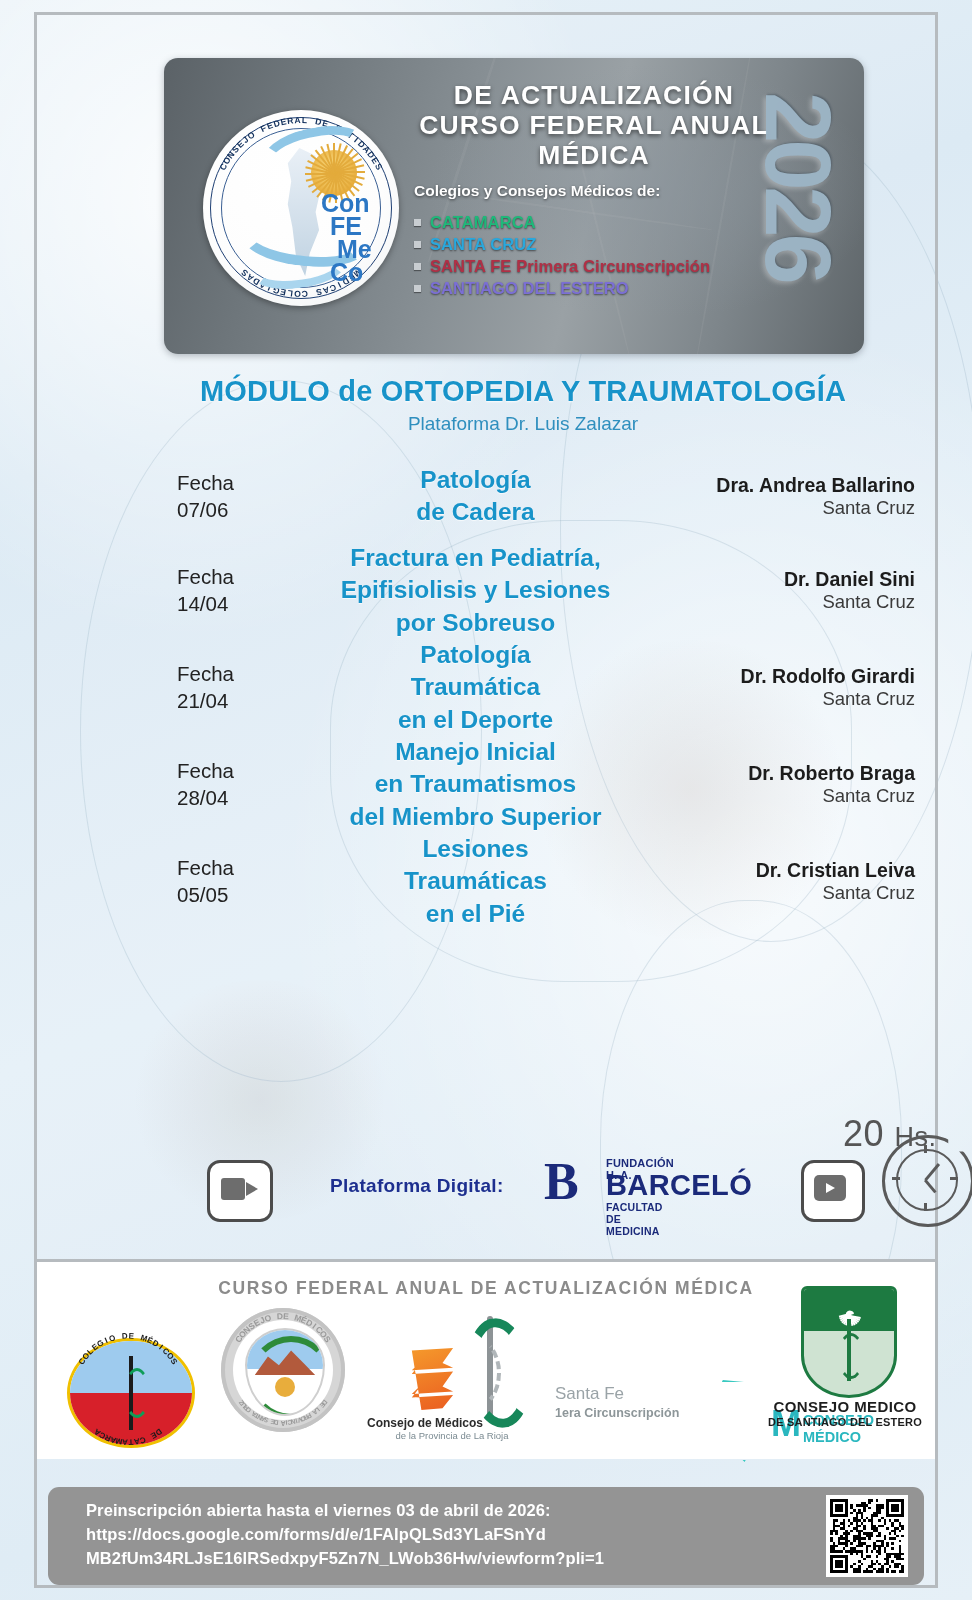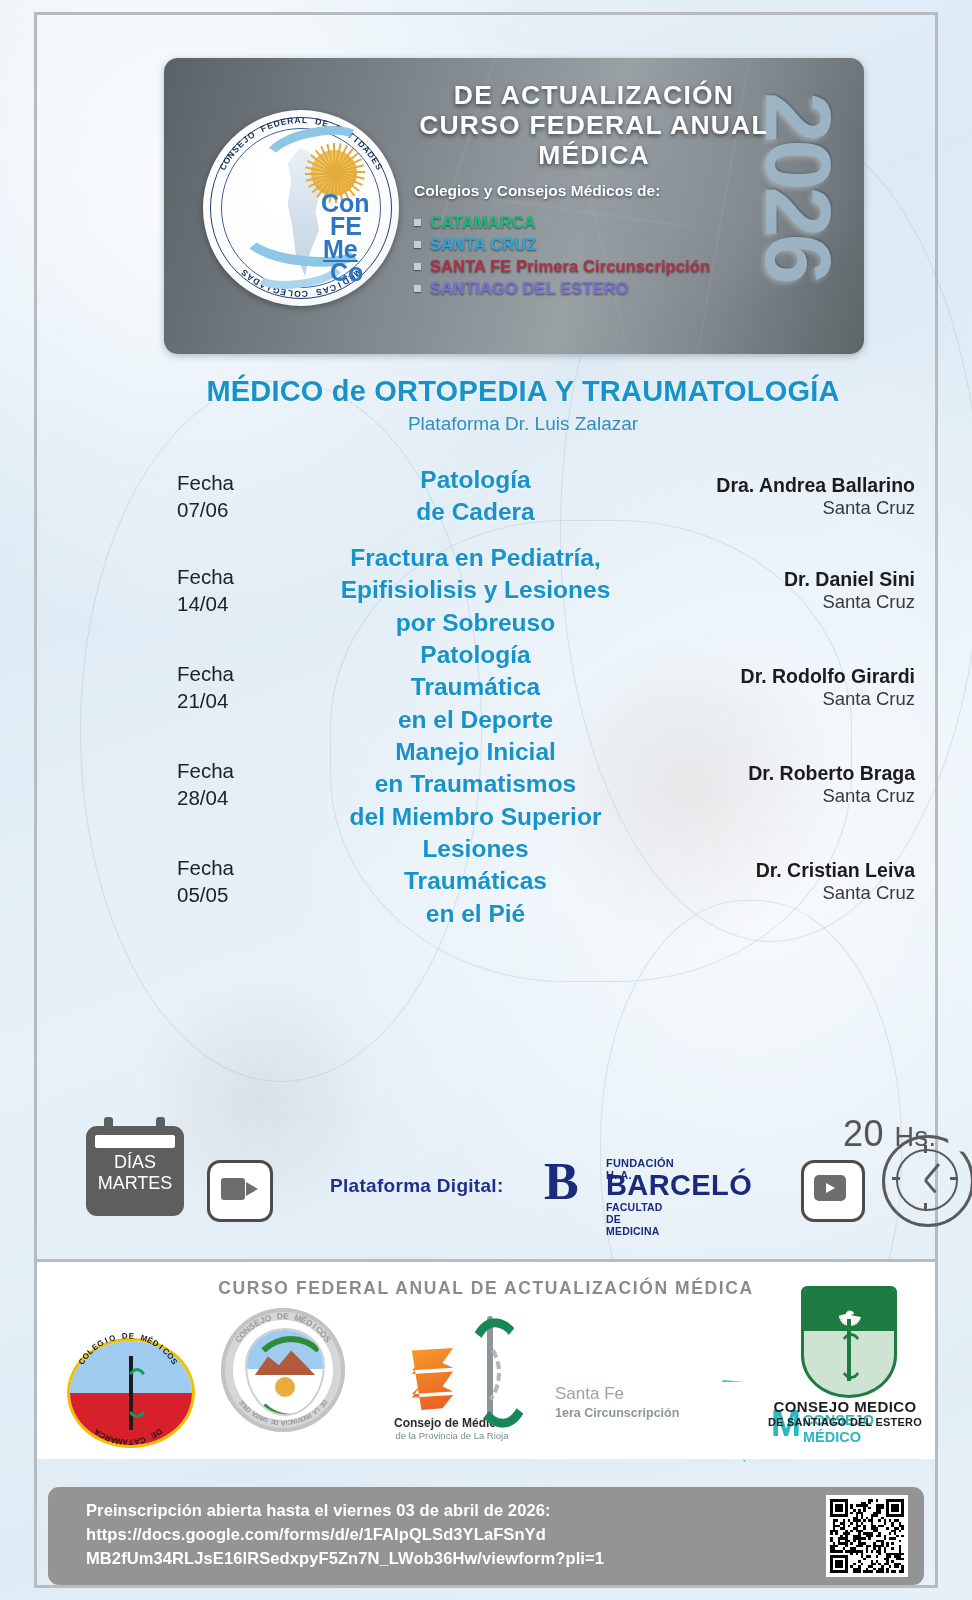--- a/index.html
+++ b/index.html
@@ -67,21 +67,21 @@
   .conf-map{
     position:absolute;left:72px;top:38px;width:58px;height:128px;
     background:linear-gradient(180deg,#e8eff6,#cfdde9 60%,#bcd0e0);
     clip-path:polygon(42% 0%,70% 6%,66% 20%,78% 34%,70% 50%,76% 64%,60% 82%,52% 100%,36% 84%,30% 62%,22% 44%,28% 26%,22% 12%);
     opacity:.95;
   }
   .conf-ribbon{position:absolute;border-radius:48%;}
   .confemeco-word{position:absolute;left:118px;top:82px;font-weight:bold;color:#2c77c4;line-height:.92;text-align:left;}
   .cw1{font-size:25px;}
   .cw2{font-size:25px;margin-left:9px;}
-  .cw3{font-size:25px;margin-left:2px;text-decoration:underline;}
+  .cw3{font-size:25px;margin-left:16px;}
   .cw4{font-size:25px;margin-left:9px;}
 
   .banner-title{
     position:absolute;left:220px;top:22px;width:420px;text-align:center;
     color:#ffffff;font-weight:bold;font-size:26.5px;line-height:1.14;
     letter-spacing:1.2px;text-shadow:0 2px 4px rgba(0,0,0,.55);
   }
   .banner-sub{
     position:absolute;left:250px;top:124px;width:380px;
     color:#ffffff;font-weight:bold;font-size:15.5px;text-shadow:0 1px 3px rgba(0,0,0,.6);
@@ -181,21 +181,21 @@
   .sc-sun{position:absolute;left:50%;margin-left:-10px;top:56%;width:20px;height:20px;border-radius:50%;background:#e8ad3c;}
   .sc-arc span{position:absolute;left:50%;top:50%;font-size:8px;font-weight:bold;color:#9a9a9a;transform-origin:0 0;}
   
   .lg-rioja{left:330px;top:86px;width:170px;height:108px;}
   .rioja-s{position:absolute;left:40px;top:0;width:48px;height:62px;
     background:linear-gradient(160deg,#f59b2c,#ea5c20);
     clip-path:polygon(10% 4%,96% 0%,74% 24%,96% 32%,10% 36%,34% 18%,
                       10% 42%,96% 38%,74% 62%,96% 70%,10% 74%,34% 56%,
                       10% 80%,96% 76%,74% 97%,30% 100%);
   }
-  .rioja-t1{position:absolute;left:0;top:68px;width:170px;text-align:center;font-size:12px;font-weight:bold;color:#2b2b2b;}
+  .rioja-t1{position:absolute;left:0;top:68px;width:170px;text-align:left;font-size:12px;font-weight:bold;color:#2b2b2b;}
   .rioja-t2{position:absolute;left:0;top:82px;width:170px;text-align:center;font-size:9.5px;color:#7b8b92;}
   
   .lg-sfe{left:408px;top:52px;width:310px;height:132px;}
   .sfe-rod{position:absolute;left:42px;top:2px;width:6px;height:100px;background:#8d9396;border-radius:3px;}
   .sfe-snake{position:absolute;left:22px;top:4px;width:46px;height:92px;border:9px solid #17875a;border-radius:50%;border-color:#17875a transparent #17875a transparent;transform:rotate(-6deg);}
   .sfe-laurel{position:absolute;left:2px;top:22px;width:46px;height:66px;border:4px dashed #b0b6b9;border-radius:50%;border-color:transparent #b0b6b9 transparent transparent;}
   .sfe-t1{position:absolute;left:110px;top:10px;font-size:25px;font-weight:bold;color:#0c7a46;line-height:1.1;}
   .sfe-t2{position:absolute;left:110px;top:70px;font-size:17px;color:#9aa3a7;}
   .sfe-t3{position:absolute;left:110px;top:92px;font-size:12.5px;color:#8d9699;font-weight:bold;}
   
@@ -366,21 +366,21 @@
             <span class="prov-name" style="color: rgb(176, 48, 70);">SANTA FE Primera Circunscripción</span>
           </div>
           <div class="prov-row">
             <span class="prov-bullet"></span>
             <span class="prov-name" style="color: rgb(123, 111, 212);">SANTIAGO DEL ESTERO</span>
           </div>
         </div>
       <div class="year2026">2026</div>
     </div>
 
-    <div class="module-title">MÉDICO de ORTOPEDIA Y TRAUMATOLOGÍA</div>
+    <div class="module-title">MÓDULO de ORTOPEDIA Y TRAUMATOLOGÍA</div>
     <div class="module-coord">Plataforma Dr. Luis Zalazar</div>
 
     <div class="sched" id="schedList">
         <div class="srow">
           <div class="sdate">
             <span class="d1">Fecha</span>
             <span class="d2">07/06</span>
           </div>
           <div class="stopic">Patología<br>de Cadera</div>
           <div class="sspk">
@@ -428,29 +428,20 @@
           </div>
           <div class="stopic">Lesiones<br>Traumáticas<br>en el Pié</div>
           <div class="sspk">
             <span class="nm">Dr. Cristian Leiva</span>
             <span class="pl">Santa Cruz</span>
           </div>
         </div>
       </div>
 
     <div class="iconbar">
-      <div class="calendar">
-        <div class="cal-ring" style="left:18px;"></div>
-        <div class="cal-ring" style="left:70px;"></div>
-        <div class="cal-white"></div>
-        <div class="cal-txt">
-          <span>DÍAS</span><br>
-          <span>MARTES</span>
-        </div>
-      </div>
 
       <div class="zoomicon">
         <div class="zoomcam"></div>
         <div class="zoomtri"></div>
       </div>
 
       <div class="plataforma">Plataforma Digital:</div>
 
       <div class="barcelo">
         <div class="barc-mono">B</div>

